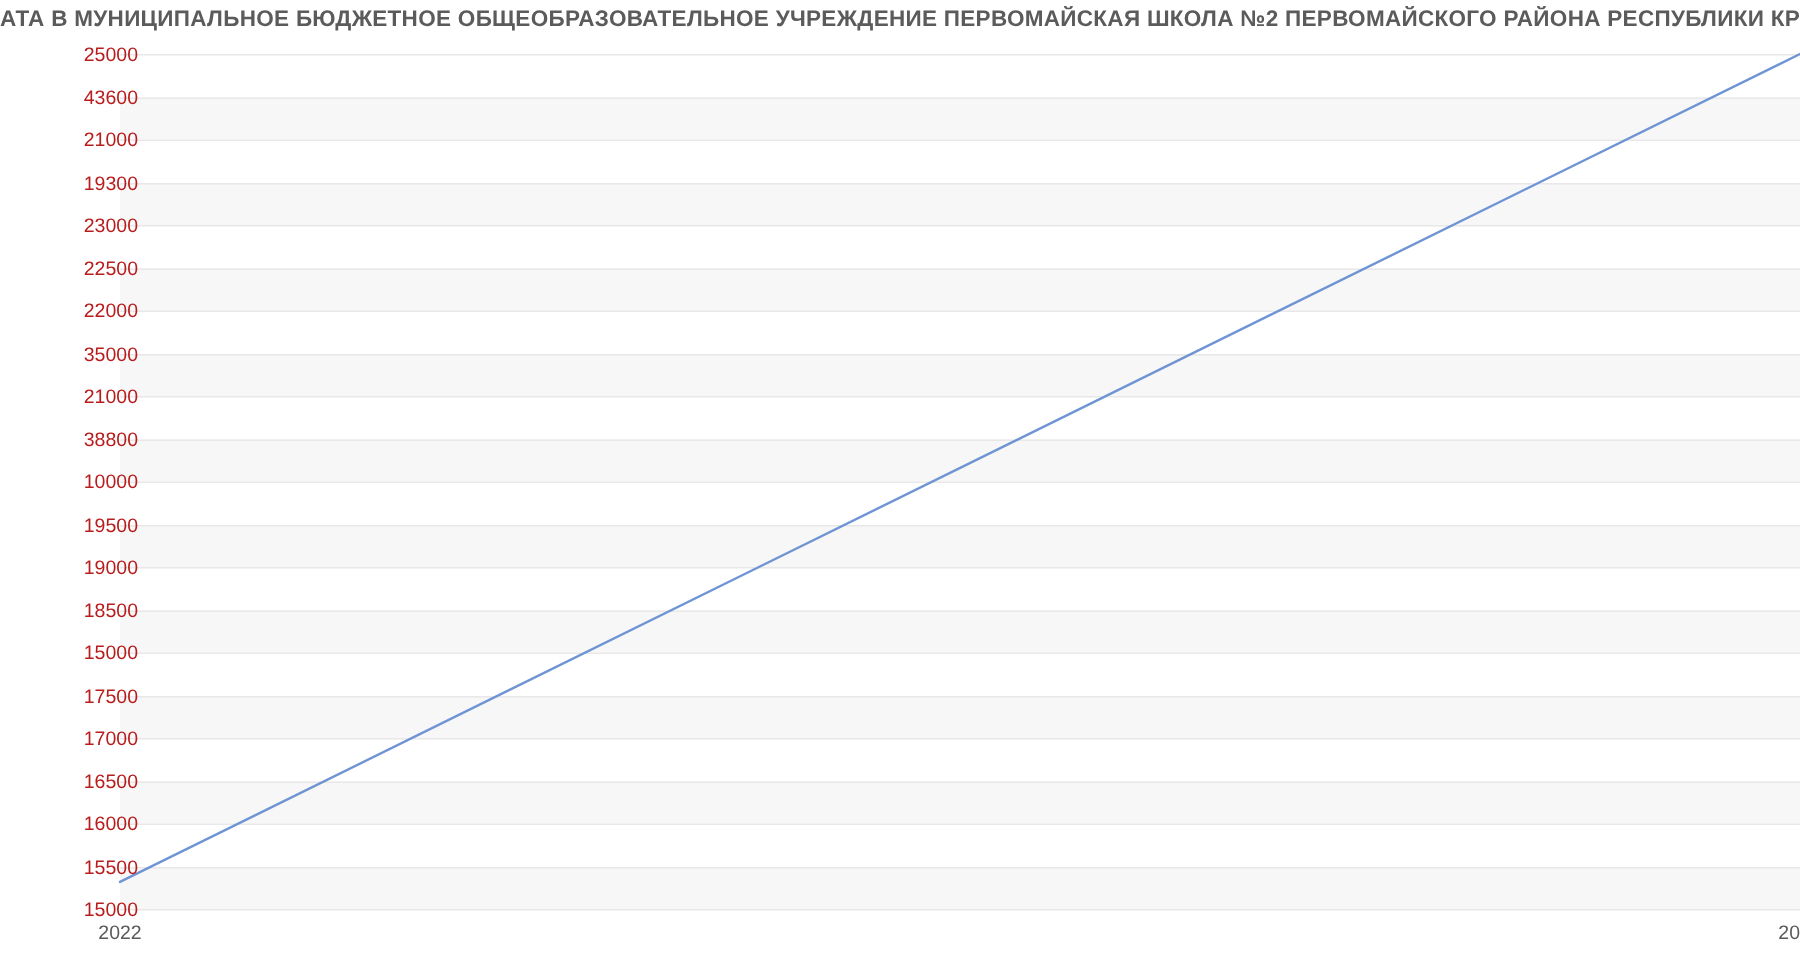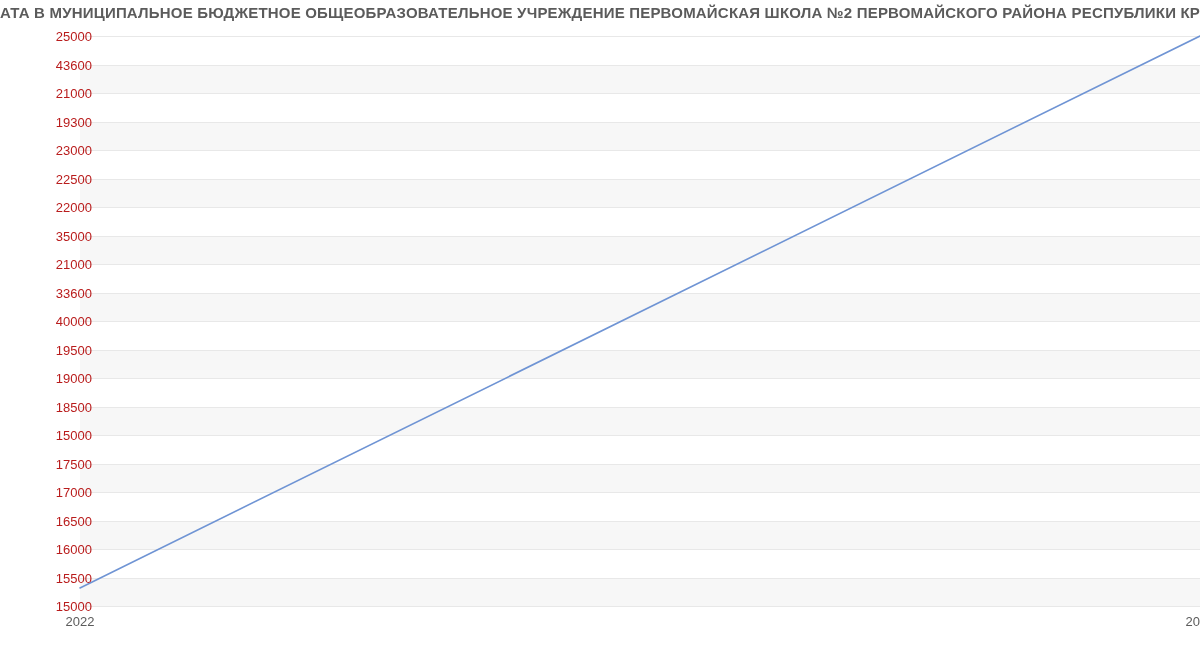--- a/index.html
+++ b/index.html
@@ -128,22 +128,22 @@
 <div class="ytick" style="top: 606px;">15000</div>
     <div class="ytick" style="top: 577.5px; margin-left: 44px;">15500</div>
     <div class="ytick" style="top: 549px; margin-left: 36px;">16000</div>
     <div class="ytick" style="top: 520.5px;">16500</div>
     <div class="ytick" style="top: 492px; text-align: right;">17000</div>
     <div class="ytick" style="top: 463.5px;">17500</div>
     <div class="ytick" style="top: 435px;">15000</div>
     <div class="ytick" style="top: 406.5px;">18500</div>
     <div class="ytick" style="top: 378px;">19000</div>
     <div class="ytick" style="top: 349.5px;">19500</div>
-    <div class="ytick" style="top: 321px;">40000</div>
-    <div class="ytick" style="top: 292.5px;">33600</div>
+    <div class="ytick" style="top: 321px;">10000</div>
+    <div class="ytick" style="top: 292.5px;">38800</div>
     <div class="ytick" style="top: 264px;">21000</div>
     <div class="ytick" style="top: 235.5px;">35000</div>
     <div class="ytick" style="top: 207px; text-align: right;">22000</div>
     <div class="ytick" style="top: 178.5px;">22500</div>
     <div class="ytick" style="top: 150px;">23000</div>
     <div class="ytick" style="top: 121.5px;">19300</div>
     <div class="ytick" style="top: 93px;">21000</div>
     <div class="ytick" style="top: 64.5px;">43600</div>
     <div class="ytick" style="top: 36px;">25000</div>
     <div class="xtick" style="left: 80px;">2022</div>

